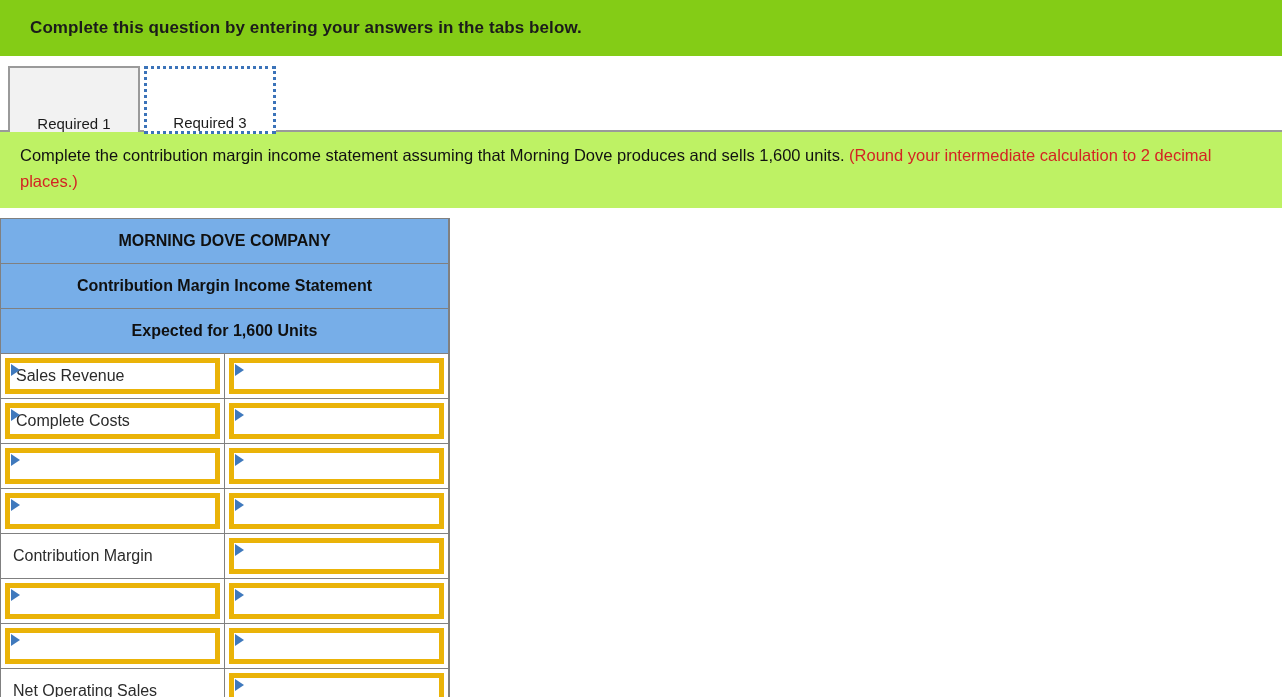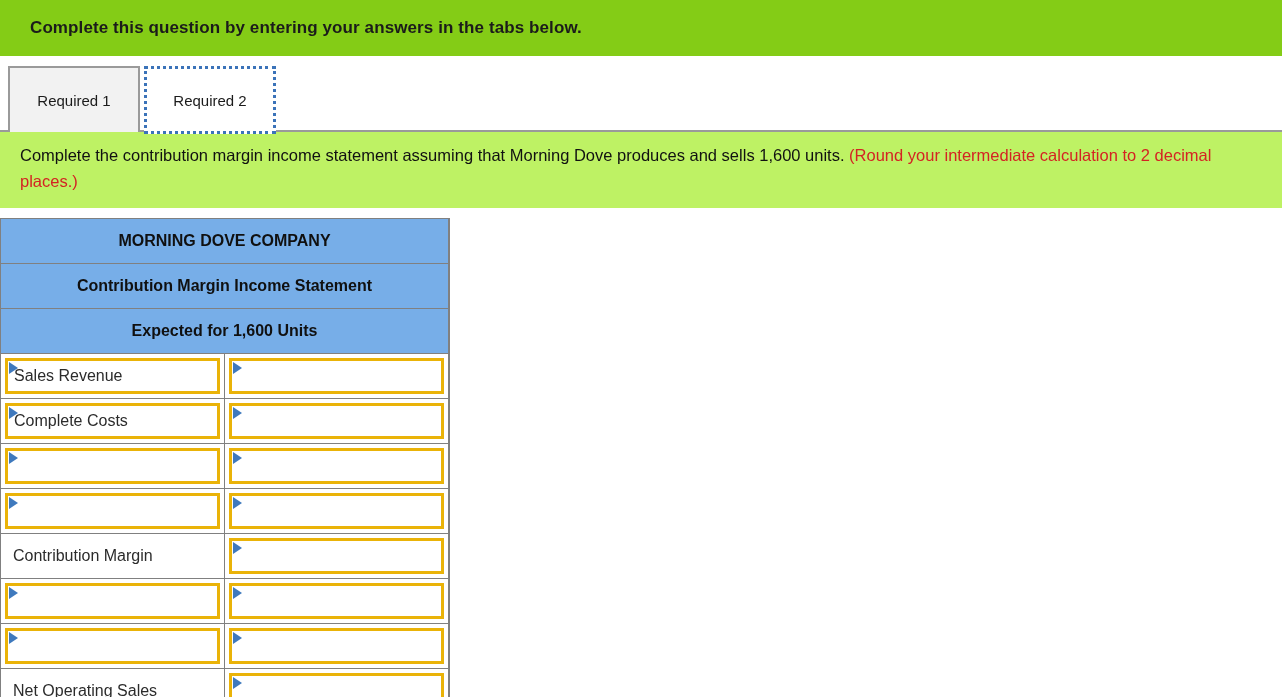--- a/index.html
+++ b/index.html
@@ -49,21 +49,21 @@
     right: 0;
     bottom: 0;
     height: 2px;
     background: #9a9a9a;
   }
   .tab {
     position: relative;
     box-sizing: border-box;
     height: 64px;
     display: flex;
-    align-items: center;
+    align-items: flex-end;
     justify-content: center;
     font-size: 15px;
     color: #1b1b1b;
     padding: 0 18px;
     min-width: 132px;
     z-index: 2;
   }
   .tab-inactive {
     background: #f2f2f2;
     border: 2px solid #9a9a9a;
@@ -136,21 +136,21 @@
   .cell-box {
     position: relative;
     box-sizing: border-box;
     height: 100%;
     width: 100%;
     background: #ffffff;
     display: flex;
     align-items: center;
   }
   .cell-box.editable {
-    border: 3px solid #eab308;
+    border: 5px solid #eab308;
   }
   .cell-box.plain {
     border: none;
   }
   .cell-text {
     font-size: 16px;
     color: #2b2b2b;
     padding-left: 6px;
     white-space: nowrap;
   }
@@ -183,21 +183,21 @@
 
 <div class="question-bar">
   <span class="question-bar-text">Complete this question by entering your answers in the tabs below.</span>
 </div>
 
 <div class="tab-strip">
   <div class="tab tab-inactive">
     <span>Required 1</span>
   </div>
   <div class="tab tab-active">
-    <span>Required 2</span>
+    <span>Required 3</span>
   </div>
 </div>
 
 <div class="requirement-banner">
   <span class="requirement-text">Complete the contribution margin income statement assuming that Morning Dove produces and sells 1,600 units. </span><span class="requirement-text requirement-note">(Round your intermediate calculation to 2 decimal places.)</span>
 </div>
 
 <div class="sheet-wrap">
   <table class="sheet">
     <tbody>

